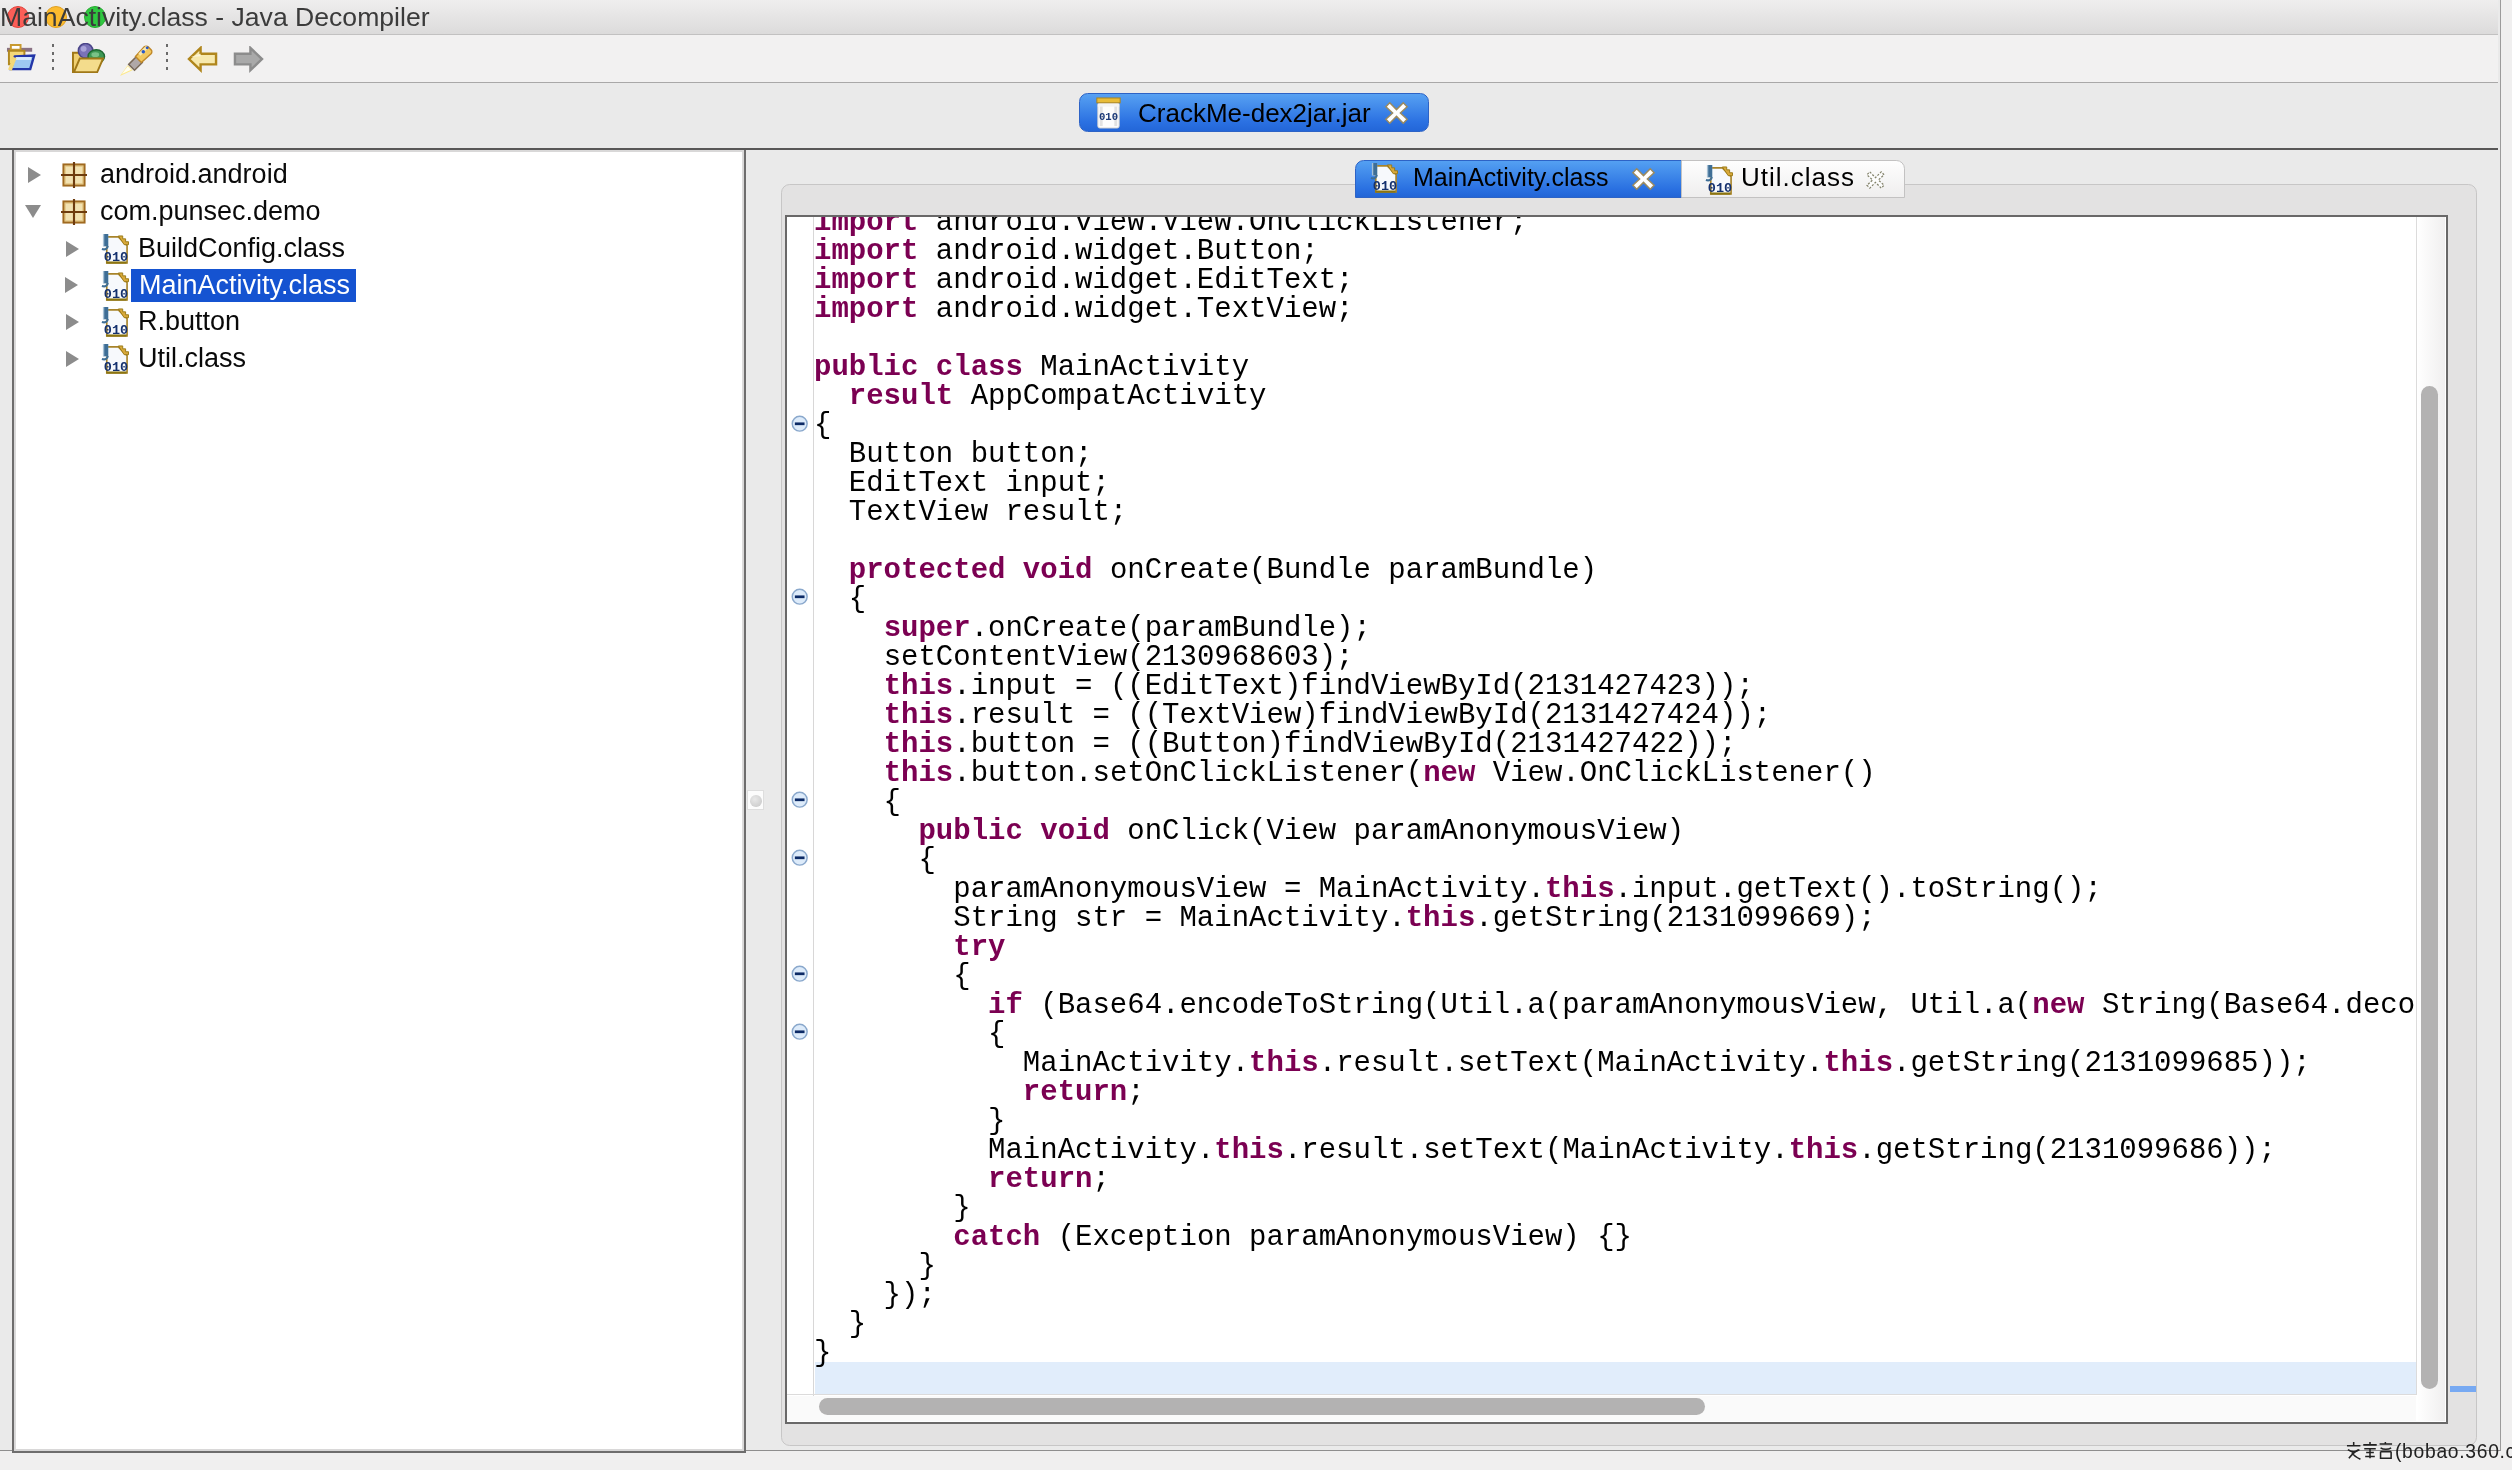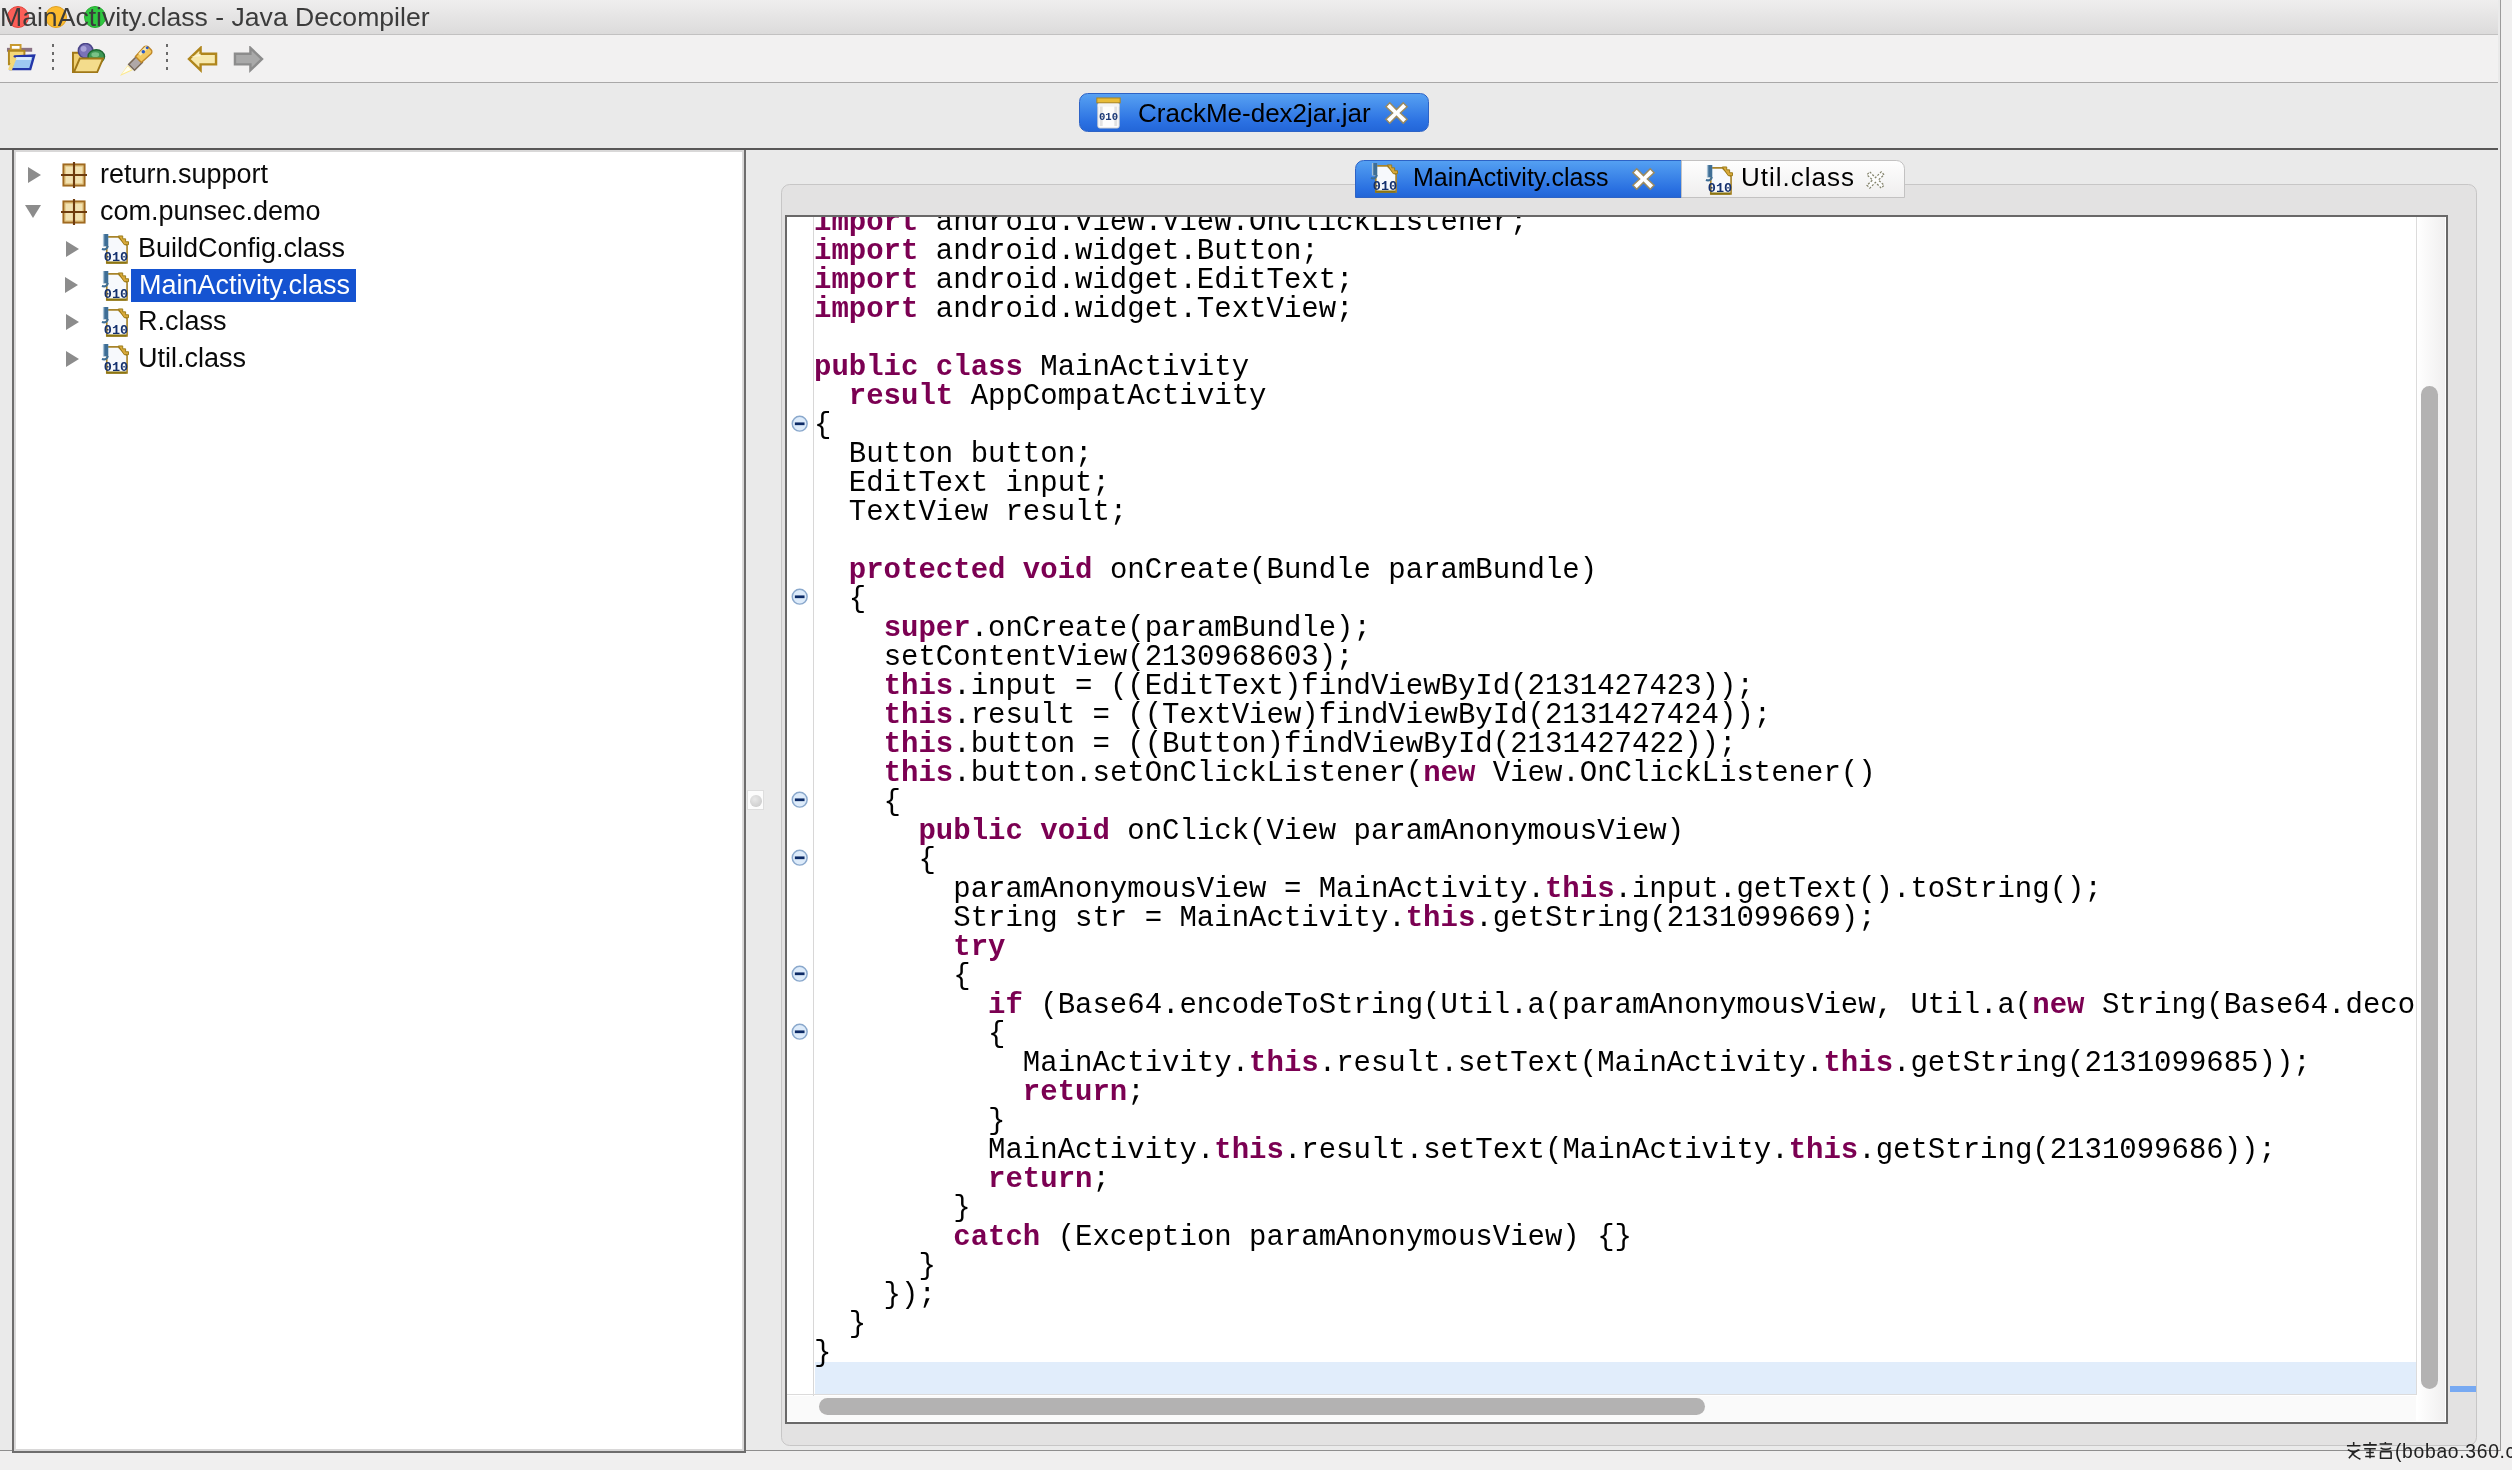--- a/index.html
+++ b/index.html
@@ -89,21 +89,21 @@
 
 <div class="a" style="left:28px;top:167px;width:0;height:0;border-left:13.5px solid #8c8c8c;border-top:8.2px solid transparent;border-bottom:8.2px solid transparent"></div>
 <svg class="a" style="left:61px;top:162px" width="26" height="26" viewBox="0 0 27 27">
   <rect x="2.5" y="2.5" width="22" height="22" fill="#e4c887" stroke="#a06a20" stroke-width="2"></rect>
   <rect x="5" y="5" width="7.5" height="7.5" fill="#f2e2b2"></rect>
     <rect x="14.5" y="5" width="7.5" height="7.5" fill="#f2e2b2"></rect>
   <rect x="5" y="14.5" width="7.5" height="7.5" fill="#f2e2b2"></rect>
     <rect x="14.5" y="14.5" width="7.5" height="7.5" fill="#f2e2b2"></rect>
   <path d="M13.5 0v27M0 13.5h27" stroke="#6e3c0e" stroke-width="2.2"></path>
 </svg>
-<div class="a treet" style="left:100px;top:159px">return.support</div>
+<div class="a treet" style="left:100px;top:159px">android.android</div>
 
 <div class="a" style="left:25px;top:205px;width:0;height:0;border-top:13.5px solid #8c8c8c;border-left:8.2px solid transparent;border-right:8.2px solid transparent"></div>
 <svg class="a" style="left:61px;top:199px" width="26" height="26" viewBox="0 0 27 27">
   <rect x="2.5" y="2.5" width="22" height="22" fill="#e4c887" stroke="#a06a20" stroke-width="2"></rect>
   <rect x="5" y="5" width="7.5" height="7.5" fill="#f2e2b2"></rect>
     <rect x="14.5" y="5" width="7.5" height="7.5" fill="#f2e2b2"></rect>
   <rect x="5" y="14.5" width="7.5" height="7.5" fill="#f2e2b2"></rect>
     <rect x="14.5" y="14.5" width="7.5" height="7.5" fill="#f2e2b2"></rect>
   <path d="M13.5 0v27M0 13.5h27" stroke="#6e3c0e" stroke-width="2.2"></path>
 </svg>
@@ -137,21 +137,21 @@
 <div class="a" style="left:66px;top:314px;width:0;height:0;border-left:13.5px solid #8c8c8c;border-top:8.2px solid transparent;border-bottom:8.2px solid transparent"></div>
 <svg class="a" style="left:100px;top:306px" width="29" height="32" viewBox="0 0 30 33">
   <path d="M7 4h12l3 3 3 3 3 3v18h-21z" fill="#f7f9fc" stroke="#a8842a" stroke-width="1.7"></path>
   <path d="M19 3h4.5v3h3v3h3v3h-4.5z" fill="#d9a93a" stroke="#9a7a18" stroke-width="1"></path>
   <path d="M6.5 30.5h21" stroke="#8a7410" stroke-width="2.2"></path>
   <rect x="3" y="1" width="5.5" height="13" fill="#a6c0d4"></rect>
   <rect x="4.4" y="1" width="4.1" height="12.5" fill="#3e6e96"></rect>
   <path d="M8 13.5c0 3-3 4-6 3" stroke="#3e6e96" stroke-width="2.2" fill="none"></path>
   <text x="16.5" y="28.5" font-family="Liberation Mono,monospace" font-weight="bold" font-size="14" fill="#15316e" text-anchor="middle">010</text>
 </svg>
-<div class="a treet" style="left:138px;top:306px">R.class</div>
+<div class="a treet" style="left:138px;top:306px">R.button</div>
 
 <div class="a" style="left:66px;top:351px;width:0;height:0;border-left:13.5px solid #8c8c8c;border-top:8.2px solid transparent;border-bottom:8.2px solid transparent"></div>
 <svg class="a" style="left:100px;top:343px" width="29" height="32" viewBox="0 0 30 33">
   <path d="M7 4h12l3 3 3 3 3 3v18h-21z" fill="#f7f9fc" stroke="#a8842a" stroke-width="1.7"></path>
   <path d="M19 3h4.5v3h3v3h3v3h-4.5z" fill="#d9a93a" stroke="#9a7a18" stroke-width="1"></path>
   <path d="M6.5 30.5h21" stroke="#8a7410" stroke-width="2.2"></path>
   <rect x="3" y="1" width="5.5" height="13" fill="#a6c0d4"></rect>
   <rect x="4.4" y="1" width="4.1" height="12.5" fill="#3e6e96"></rect>
   <path d="M8 13.5c0 3-3 4-6 3" stroke="#3e6e96" stroke-width="2.2" fill="none"></path>
   <text x="16.5" y="28.5" font-family="Liberation Mono,monospace" font-weight="bold" font-size="14" fill="#15316e" text-anchor="middle">010</text>

